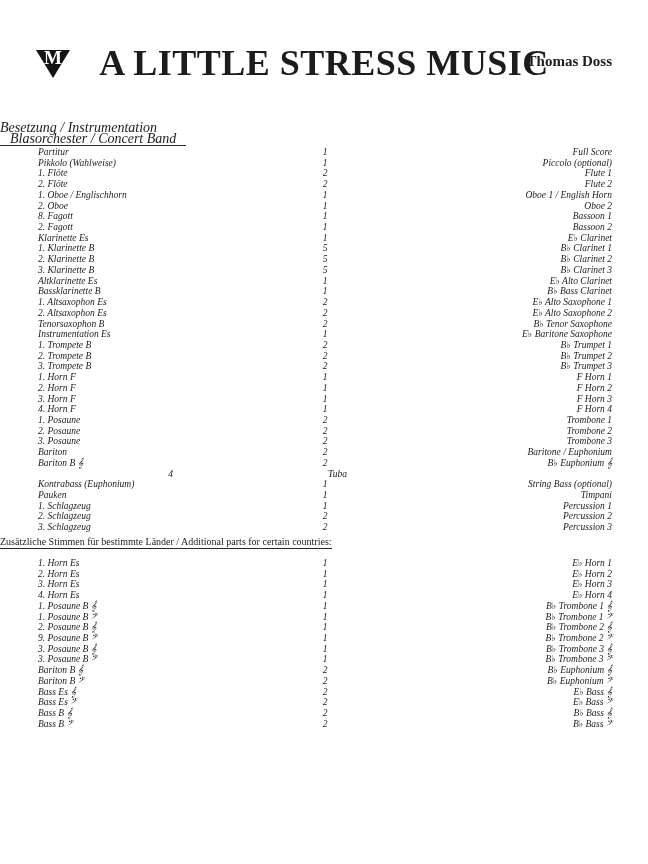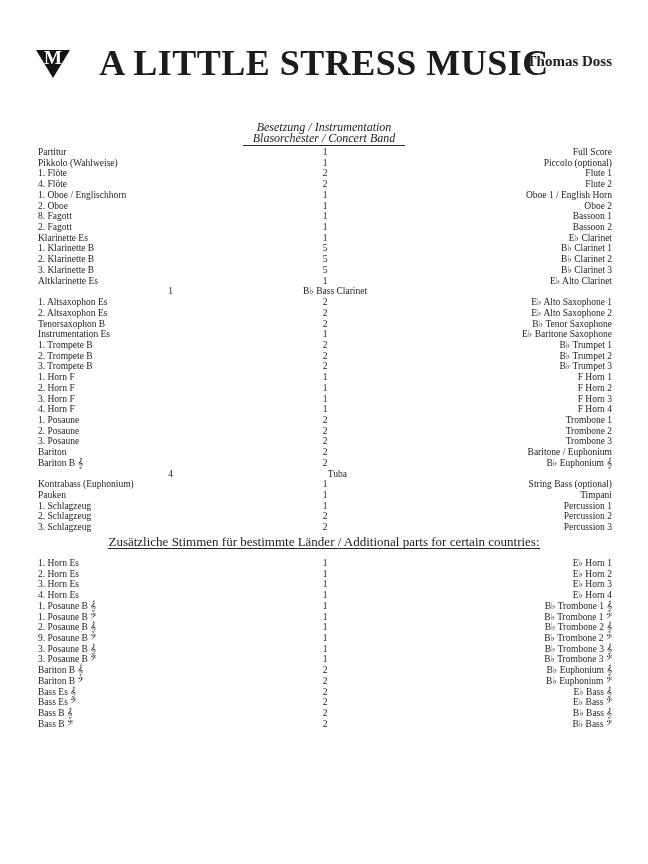--- a/index.html
+++ b/index.html
@@ -36,22 +36,22 @@
     right: 36px;
     top: 53px;
     font-size: 15px;
     font-weight: bold;
   }
   .inst-header {
     position: absolute;
     left: 0;
     right: 0;
     top: 122px;
-    text-align: center;
-    font-size: 12px;
+    text-align: left;
+    font-size: 14px;
     font-style: italic;
     line-height: 11px;
   }
   .inst-header .ih2 {
     display: inline-block;
     padding: 0 10px 1px 10px;
     border-bottom: 1px solid #2a2a2a;
   }
   .table {
     position: absolute;
@@ -59,31 +59,31 @@
     right: 36px;
     font-size: 9.5px;
   }
   .main-table { top: 147px; }
   .sec2-table { top: 558px; }
   .row {
     display: grid;
     grid-template-columns: 1fr 44px 1fr;
     line-height: 10.72px;
     height: 10.72px;
+    font-style: italic;
   }
   .row .de { text-align: left;  white-space: pre; overflow: visible; }
   .row .qty { text-align: center; }
   .row .en { text-align: right; white-space: pre; }
   .sec2-header {
     position: absolute;
     left: 0;
     right: 0;
     top: 536px;
-    text-align: center;
-    font-size: 13px;
+    font-size: 10px;
     line-height: 11px;
   }
   .sec2-header span {
     display: inline-block;
     border-bottom: 1px solid #2a2a2a;
     padding-bottom: 1px;
   }
 </style>
 </head>
 <body>
@@ -120,21 +120,21 @@
         <span class="en">Piccolo (optional)</span>
       </div>
 
       <div class="row">
         <span class="de">1. Flöte</span>
         <span class="qty">2</span>
         <span class="en">Flute 1</span>
       </div>
 
       <div class="row">
-        <span class="de">4. Flöte</span>
+        <span class="de">2. Flöte</span>
         <span class="qty">2</span>
         <span class="en">Flute 2</span>
       </div>
 
       <div class="row">
         <span class="de">1. Oboe / Englischhorn</span>
         <span class="qty">1</span>
         <span class="en">Oboe 1 / English Horn</span>
       </div>
 
@@ -180,20 +180,21 @@
         <span class="en">B♭ Clarinet 3</span>
       </div>
 
       <div class="row">
         <span class="de">Altklarinette Es</span>
         <span class="qty">1</span>
         <span class="en">E♭ Alto Clarinet</span>
       </div>
 
       <div class="row">
+        <span class="de">Bassklarinette B</span>
         <span class="qty">1</span>
         <span class="en">B♭ Bass Clarinet</span>
       </div>
 
       <div class="row">
         <span class="de">1. Altsaxophon Es</span>
         <span class="qty">2</span>
         <span class="en">E♭ Alto Saxophone 1</span>
       </div>
 

